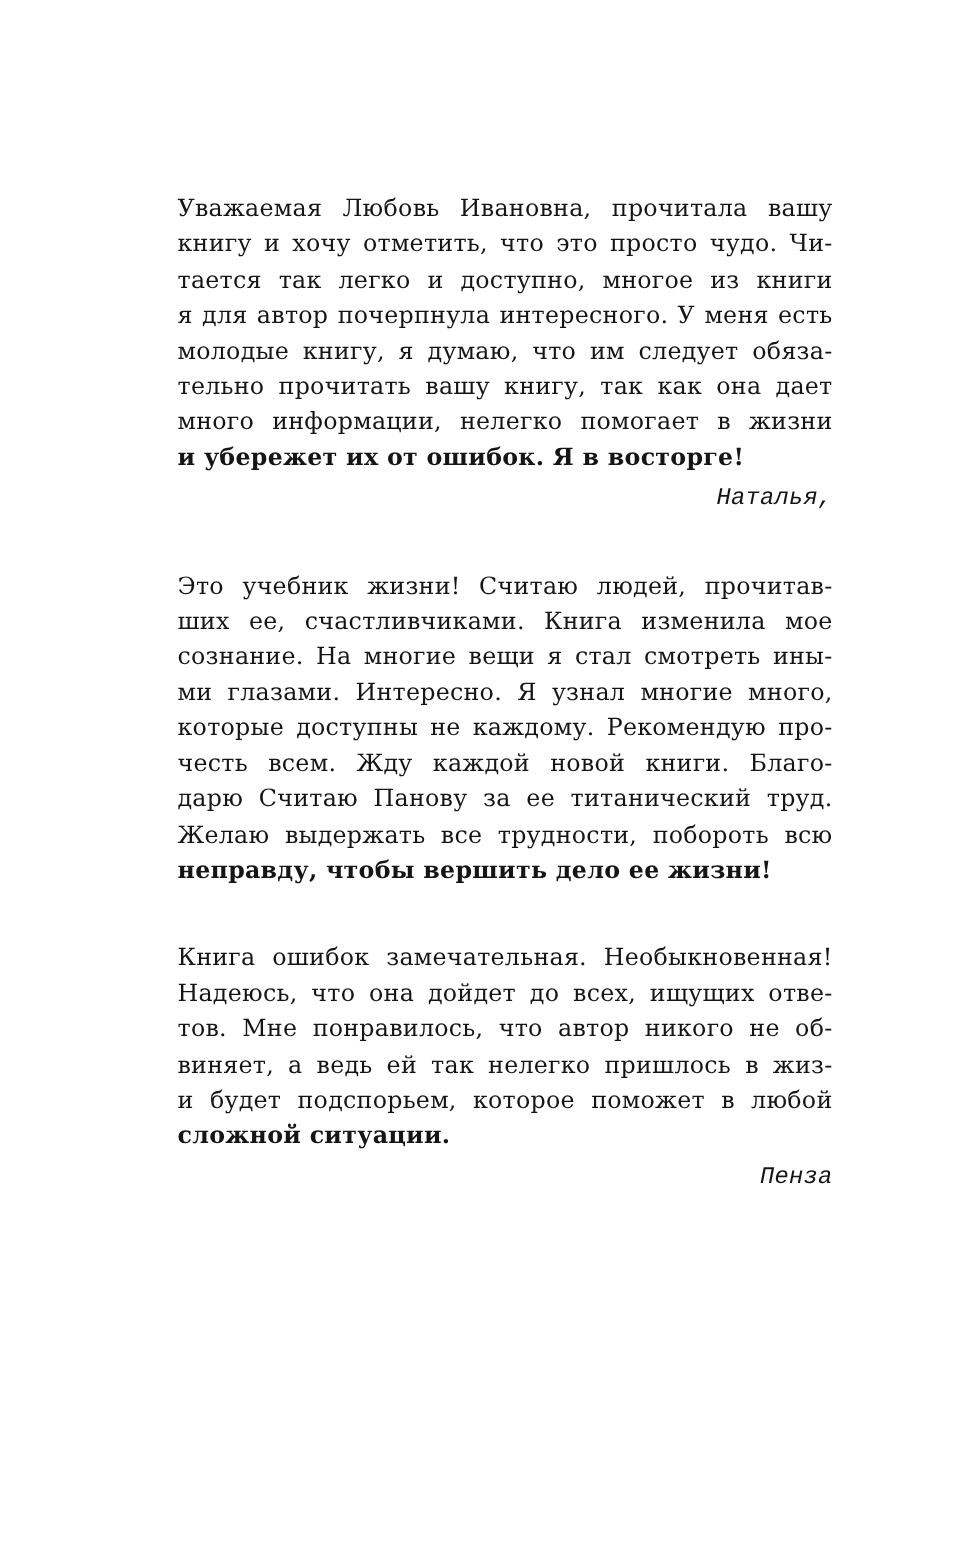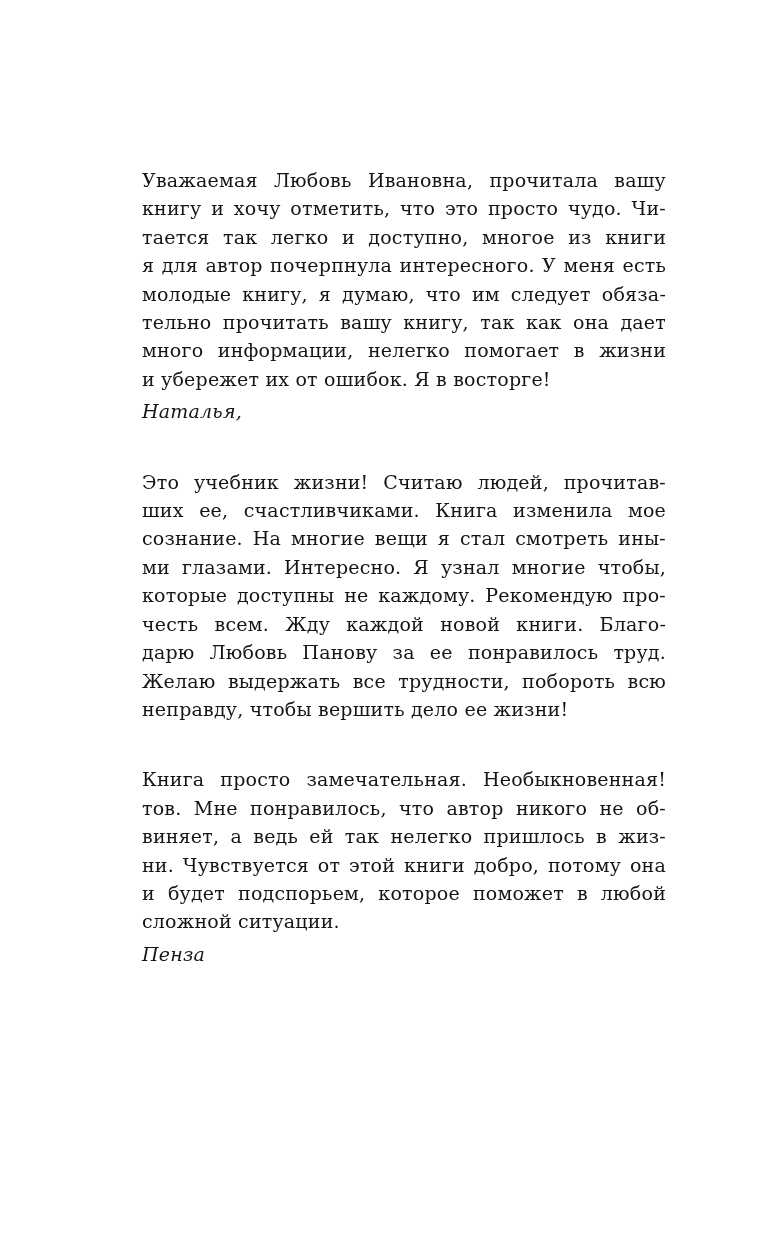--- a/index.html
+++ b/index.html
@@ -11,41 +11,43 @@
     position: relative;
     width: 768px;
     height: 1241px;
     background: #ffffff;
     box-sizing: border-box;
     padding: 150px 102px 0 142px;
     color: #151515;
     font-family: "DejaVu Serif", "Liberation Serif", serif;
   }
   .review {
-    margin: 16px 0 42px 0;
+    margin: 3px 0 42px 0;
   }
   .para {
     margin: 0;
   }
   .line {
     font-size: 19px;
     line-height: 28.4px;
     letter-spacing: 0.2px;
     text-align: justify;
     text-align-last: justify;
     white-space: normal;
   }
   .line.last {
     text-align: center;
     text-align-last: left;
+    font-weight: bold;
   }
   .signature {
     margin-top: 4px;
-    text-align: left;
+    text-align: right;
     font-style: italic;
+    font-family: Liberation Mono, monospace;
   }
   .sig-line {
     font-size: 19px;
     line-height: 28.4px;
     letter-spacing: 0.2px;
   }
 </style>
 </head>
 <body>
 
@@ -65,35 +67,35 @@
     <div class="signature">
       <div class="sig-line">Наталья,</div>
     </div>
   </section>
 
   <section class="review">
     <div class="para">
       <div class="line">Это учебник жизни! Считаю людей, прочитав-</div>
       <div class="line">ших ее, счастливчиками. Книга изменила мое</div>
       <div class="line">сознание. На многие вещи я стал смотреть ины-</div>
-      <div class="line">ми глазами. Интересно. Я узнал многие чтобы,</div>
+      <div class="line">ми глазами. Интересно. Я узнал многие много,</div>
       <div class="line">которые доступны не каждому. Рекомендую про-</div>
       <div class="line">честь всем. Жду каждой новой книги. Благо-</div>
-      <div class="line">дарю Любовь Панову за ее понравилось труд.</div>
+      <div class="line">дарю Считаю Панову за ее титанический труд.</div>
       <div class="line">Желаю выдержать все трудности, побороть всю</div>
       <div class="line last">неправду, чтобы вершить дело ее жизни!</div>
     </div>
   </section>
 
   <section class="review">
     <div class="para">
-      <div class="line">Книга просто замечательная. Необыкновенная!</div>
+      <div class="line">Книга ошибок замечательная. Необыкновенная!</div>
+      <div class="line">Надеюсь, что она дойдет до всех, ищущих отве-</div>
       <div class="line">тов. Мне понравилось, что автор никого не об-</div>
       <div class="line">виняет, а ведь ей так нелегко пришлось в жиз-</div>
-      <div class="line">ни. Чувствуется от этой книги добро, потому она</div>
       <div class="line">и будет подспорьем, которое поможет в любой</div>
       <div class="line last">сложной ситуации.</div>
     </div>
     <div class="signature">
       <div class="sig-line">Пенза</div>
     </div>
   </section>
 
 </div>
 

